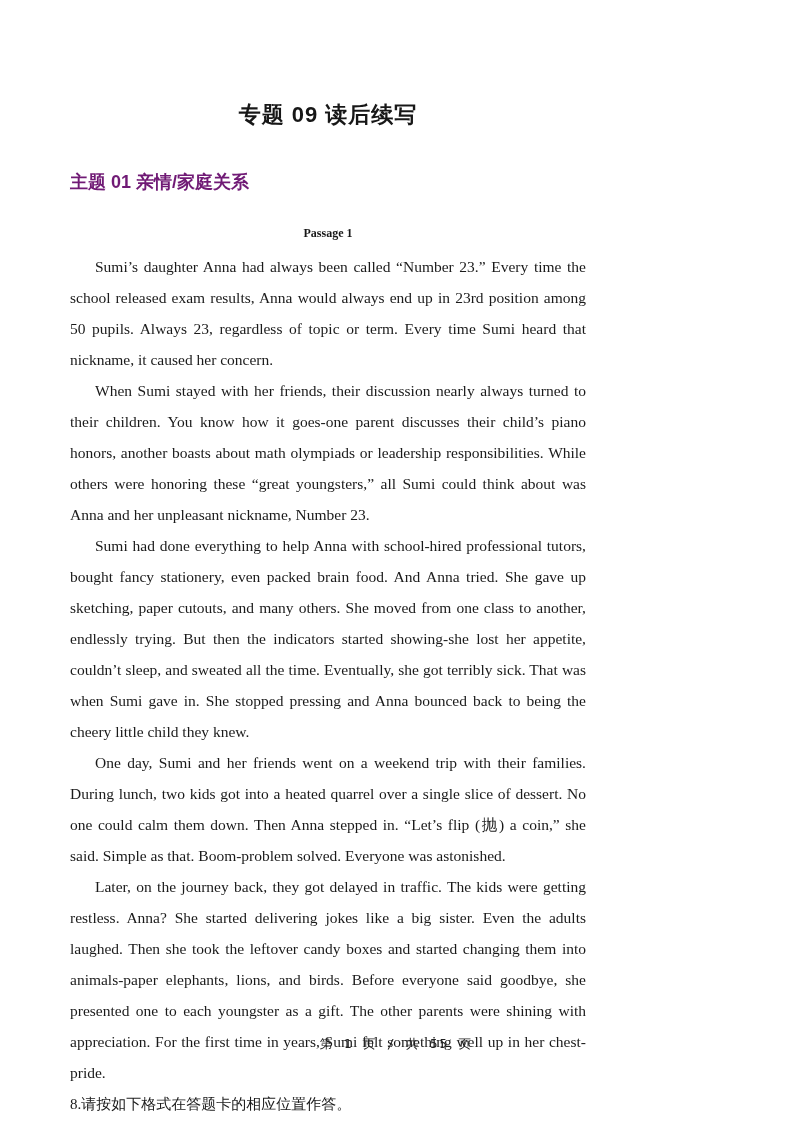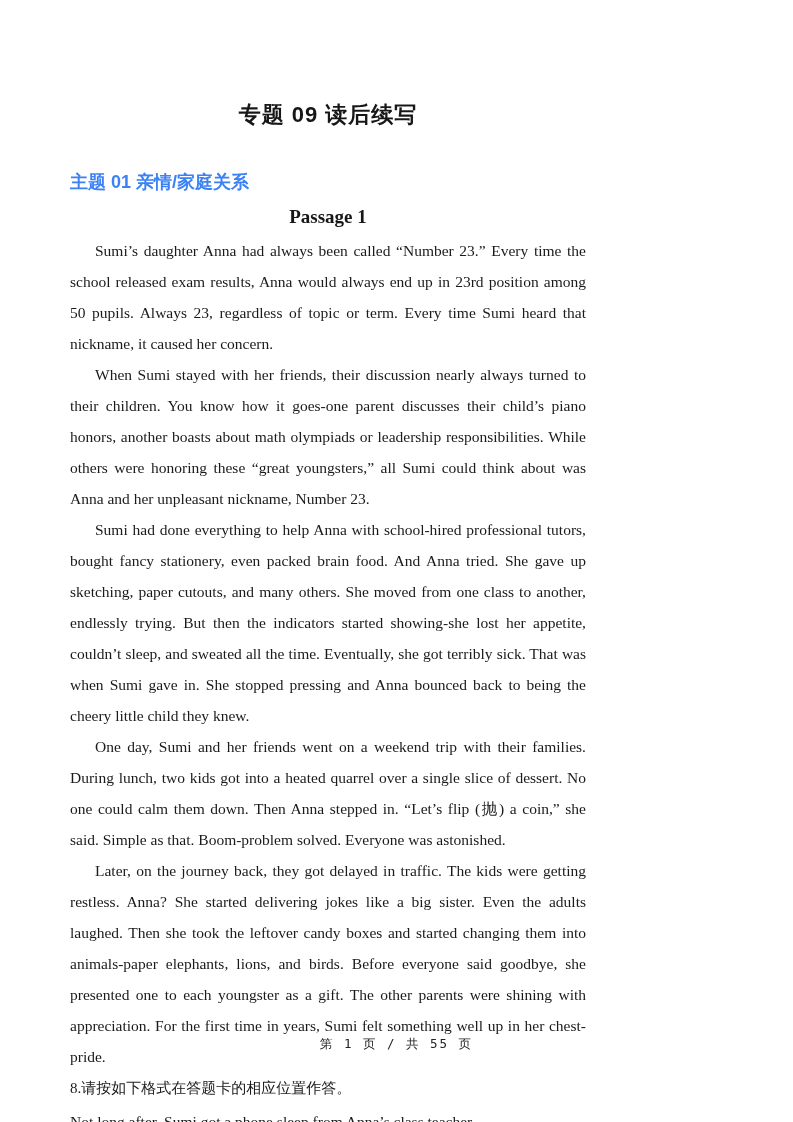--- a/index.html
+++ b/index.html
@@ -31,28 +31,28 @@
     color: #171717;
     letter-spacing: 1px;
     line-height: 30px;
   }
   .section-heading {
     margin-top: 40px;
     font-family: "Liberation Sans", sans-serif;
     font-weight: 700;
     font-size: 18px;
     text-align: left;
-    color: #3b82f6;
+    color: #701a75;
     line-height: 24px;
   }
   .passage-heading {
-    margin-top: 12px;
+    margin-top: 28px;
     font-family: "Liberation Serif", serif;
     font-weight: 700;
-    font-size: 19px;
+    font-size: 12px;
     text-align: center;
     color: #171717;
     line-height: 22px;
   }
   .citation {
     margin-top: 15px;
     font-family: "Liberation Serif", serif;
     font-size: 15px;
     color: #2e9e67;
     line-height: 21px;

